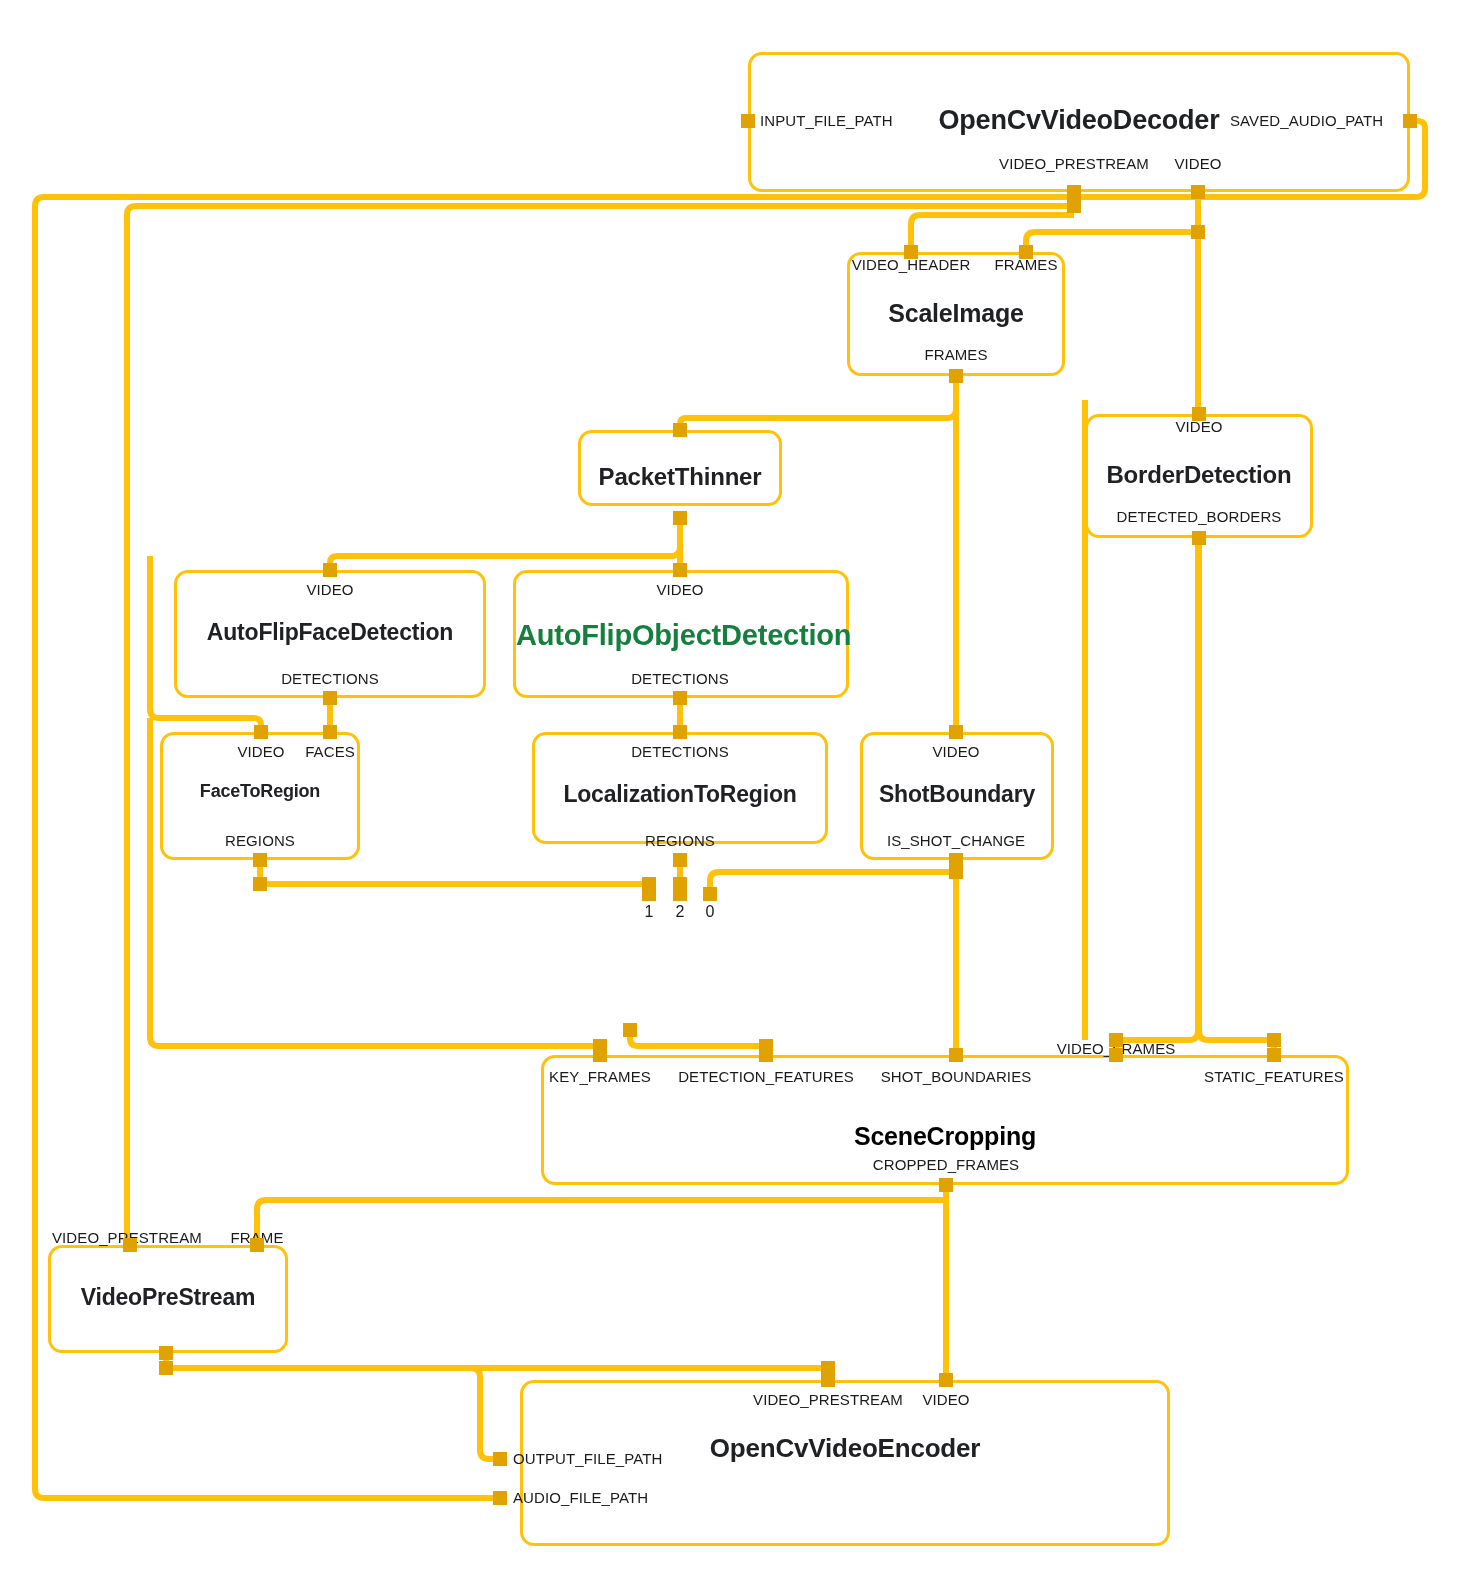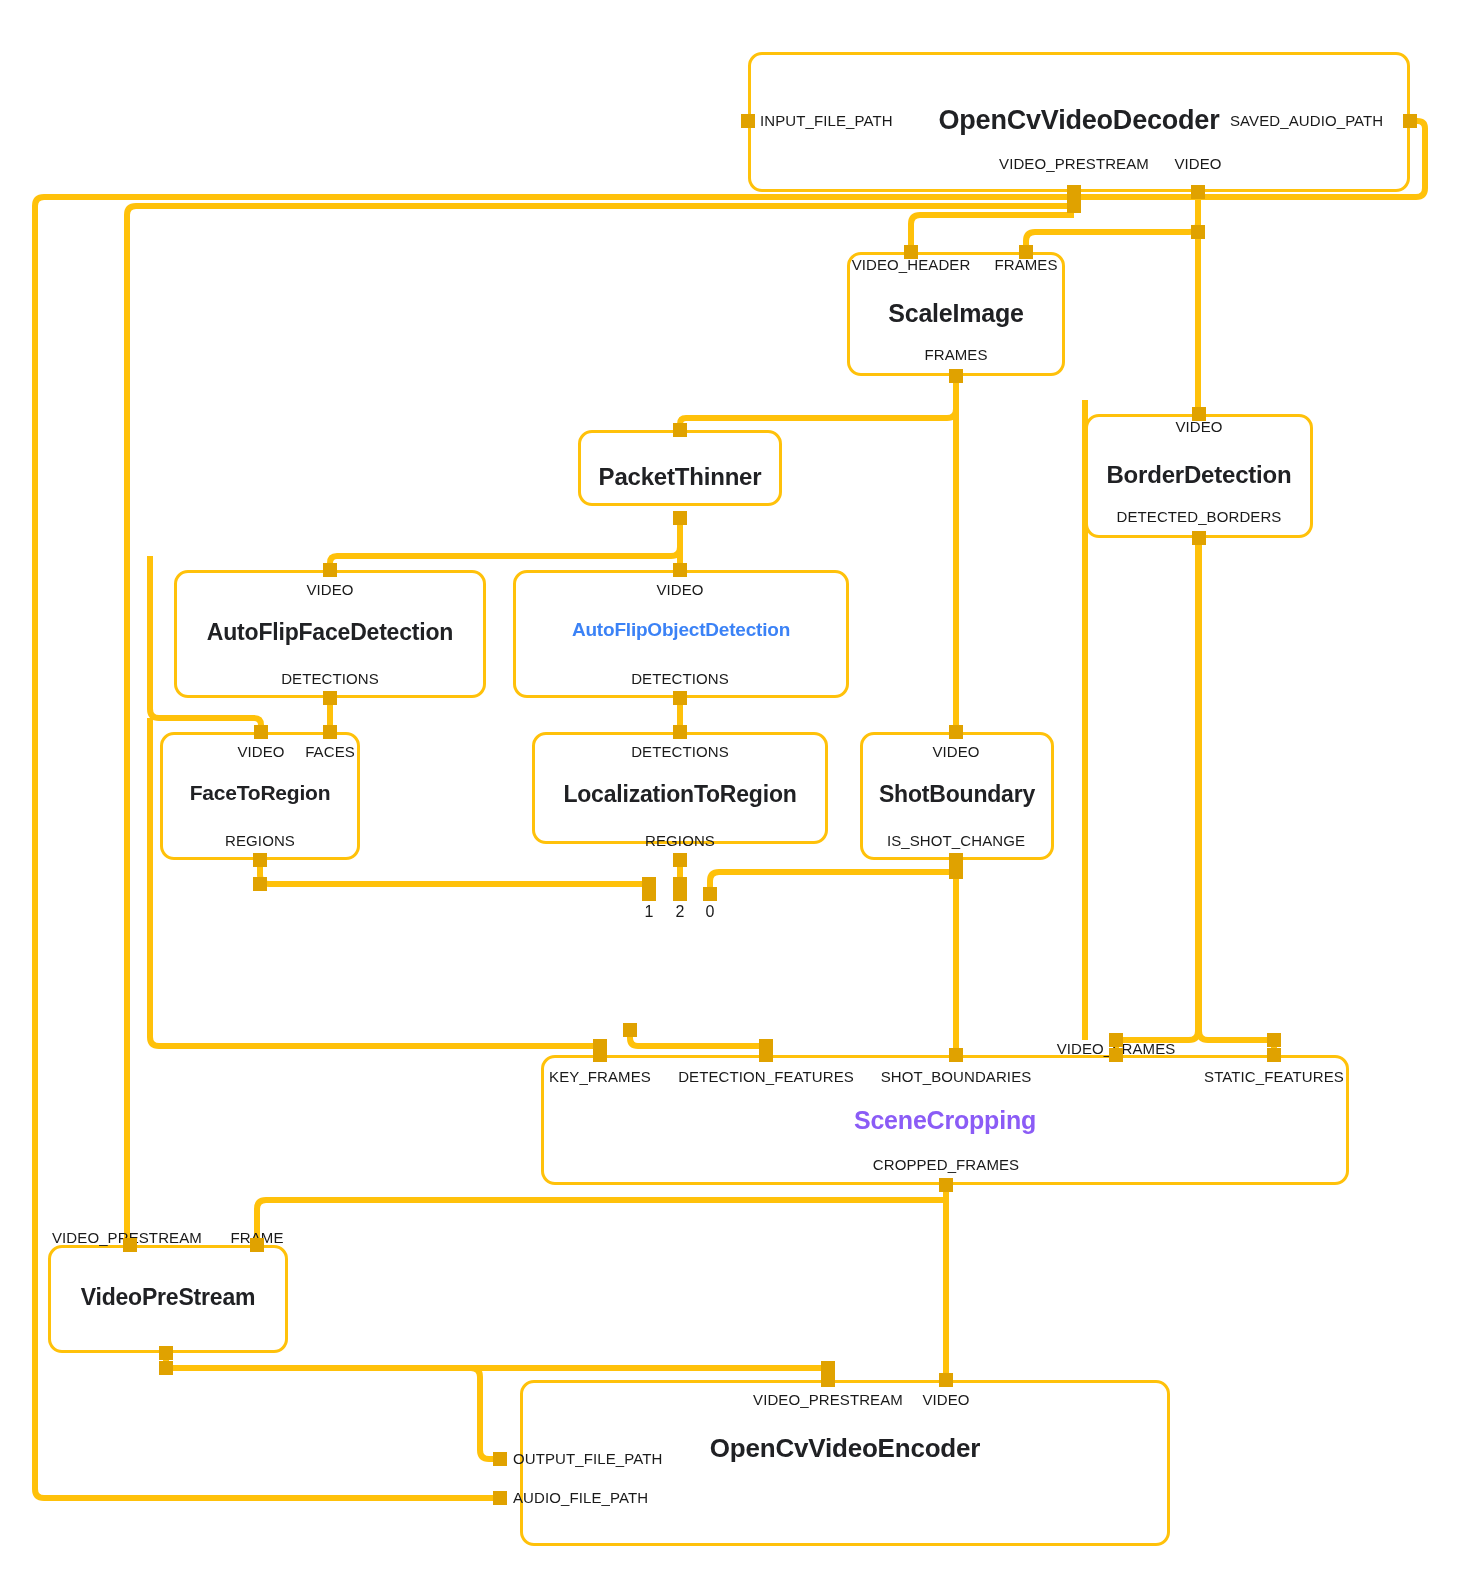--- a/index.html
+++ b/index.html
@@ -132,28 +132,28 @@
     <div class="port-label ctr" style="left: 1199px; top: 508px;">DETECTED_BORDERS</div>
     <div class="pin" style="left: 1199px; top: 538px; background: rgb(224, 162, 0);"></div>
     <div class="node" style="left: 174px; top: 570px; width: 312px; height: 128px; border-color: rgb(255, 193, 10);">
       <div class="node-title" style="top: 46px; font-size: 23px; color: rgb(32, 33, 36);">AutoFlipFaceDetection</div>
     </div>
     <div class="port-label ctr" style="left: 330px; top: 581px;">VIDEO</div>
     <div class="pin" style="left: 330px; top: 570px; background: rgb(224, 162, 0);"></div>
     <div class="port-label ctr" style="left: 330px; top: 670px;">DETECTIONS</div>
     <div class="pin" style="left: 330px; top: 698px; background: rgb(224, 162, 0);"></div>
     <div class="node" style="left: 513px; top: 570px; width: 336px; height: 128px; border-color: rgb(255, 193, 10);">
-      <div class="node-title" style="top: 46px; font-size: 19px; color: #3b82f6;">AutoFlipObjectDetection</div>
+      <div class="node-title" style="top: 46px; font-size: 29px; color: #15803d;">AutoFlipObjectDetection</div>
     </div>
     <div class="port-label ctr" style="left: 680px; top: 581px;">VIDEO</div>
     <div class="pin" style="left: 680px; top: 570px; background: rgb(224, 162, 0);"></div>
     <div class="port-label ctr" style="left: 680px; top: 670px;">DETECTIONS</div>
     <div class="pin" style="left: 680px; top: 698px; background: rgb(224, 162, 0);"></div>
     <div class="node" style="left: 160px; top: 732px; width: 200px; height: 128px; border-color: rgb(255, 193, 10);">
-      <div class="node-title" style="top: 46px; font-size: 21px; color: rgb(32, 33, 36);">FaceToRegion</div>
+      <div class="node-title" style="top: 46px; font-size: 18px; color: rgb(32, 33, 36);">FaceToRegion</div>
     </div>
     <div class="port-label ctr" style="left: 261px; top: 743px;">VIDEO</div>
     <div class="pin" style="left: 261px; top: 732px; background: rgb(224, 162, 0);"></div>
     <div class="port-label ctr" style="left: 330px; top: 743px;">FACES</div>
     <div class="pin" style="left: 330px; top: 732px; background: rgb(224, 162, 0);"></div>
     <div class="port-label ctr" style="left: 260px; top: 832px;">REGIONS</div>
     <div class="pin" style="left: 260px; top: 860px; background: rgb(224, 162, 0);"></div>
     <div class="node" style="left: 532px; top: 732px; width: 296px; height: 112px; border-color: rgb(255, 193, 10);">
       <div class="node-title" style="top: 46px; font-size: 23px; color: rgb(32, 33, 36);">LocalizationToRegion</div>
     </div>
@@ -169,21 +169,21 @@
     <div class="port-label ctr" style="left: 956px; top: 832px;">IS_SHOT_CHANGE</div>
     <div class="pin" style="left: 956px; top: 860px; background: rgb(224, 162, 0);"></div>
     <div class="idx-label" style="left: 649px; top: 903px;">1</div>
     <div class="pin" style="left: 649px; top: 894px; background: rgb(224, 162, 0);"></div>
     <div class="idx-label" style="left: 680px; top: 903px;">2</div>
     <div class="pin" style="left: 680px; top: 894px; background: rgb(224, 162, 0);"></div>
     <div class="idx-label" style="left: 710px; top: 903px;">0</div>
     <div class="pin" style="left: 710px; top: 894px; background: rgb(224, 162, 0);"></div>
     <div class="pin" style="left: 630px; top: 1030px; background: rgb(224, 162, 0);"></div>
     <div class="node" style="left: 541px; top: 1055px; width: 808px; height: 130px; border-color: rgb(255, 193, 10);">
-      <div class="node-title" style="top: 48px; font-size: 25px; color: #8b5cf6;">SceneCropping</div>
+      <div class="node-title" style="top: 64px; font-size: 25px; color: #000000;">SceneCropping</div>
     </div>
     <div class="port-label ctr" style="left: 600px; top: 1068px;">KEY_FRAMES</div>
     <div class="pin" style="left: 600px; top: 1055px; background: rgb(224, 162, 0);"></div>
     <div class="port-label ctr" style="left: 766px; top: 1068px;">DETECTION_FEATURES</div>
     <div class="pin" style="left: 766px; top: 1055px; background: rgb(224, 162, 0);"></div>
     <div class="port-label ctr" style="left: 956px; top: 1068px;">SHOT_BOUNDARIES</div>
     <div class="pin" style="left: 956px; top: 1055px; background: rgb(224, 162, 0);"></div>
     <div class="port-label ctr" style="left: 1116px; top: 1028px; margin-top: 12px;">VIDEO_FRAMES</div>
     <div class="pin" style="left: 1116px; top: 1055px; background: rgb(224, 162, 0);"></div>
     <div class="port-label ctr" style="left: 1274px; top: 1068px;">STATIC_FEATURES</div>

